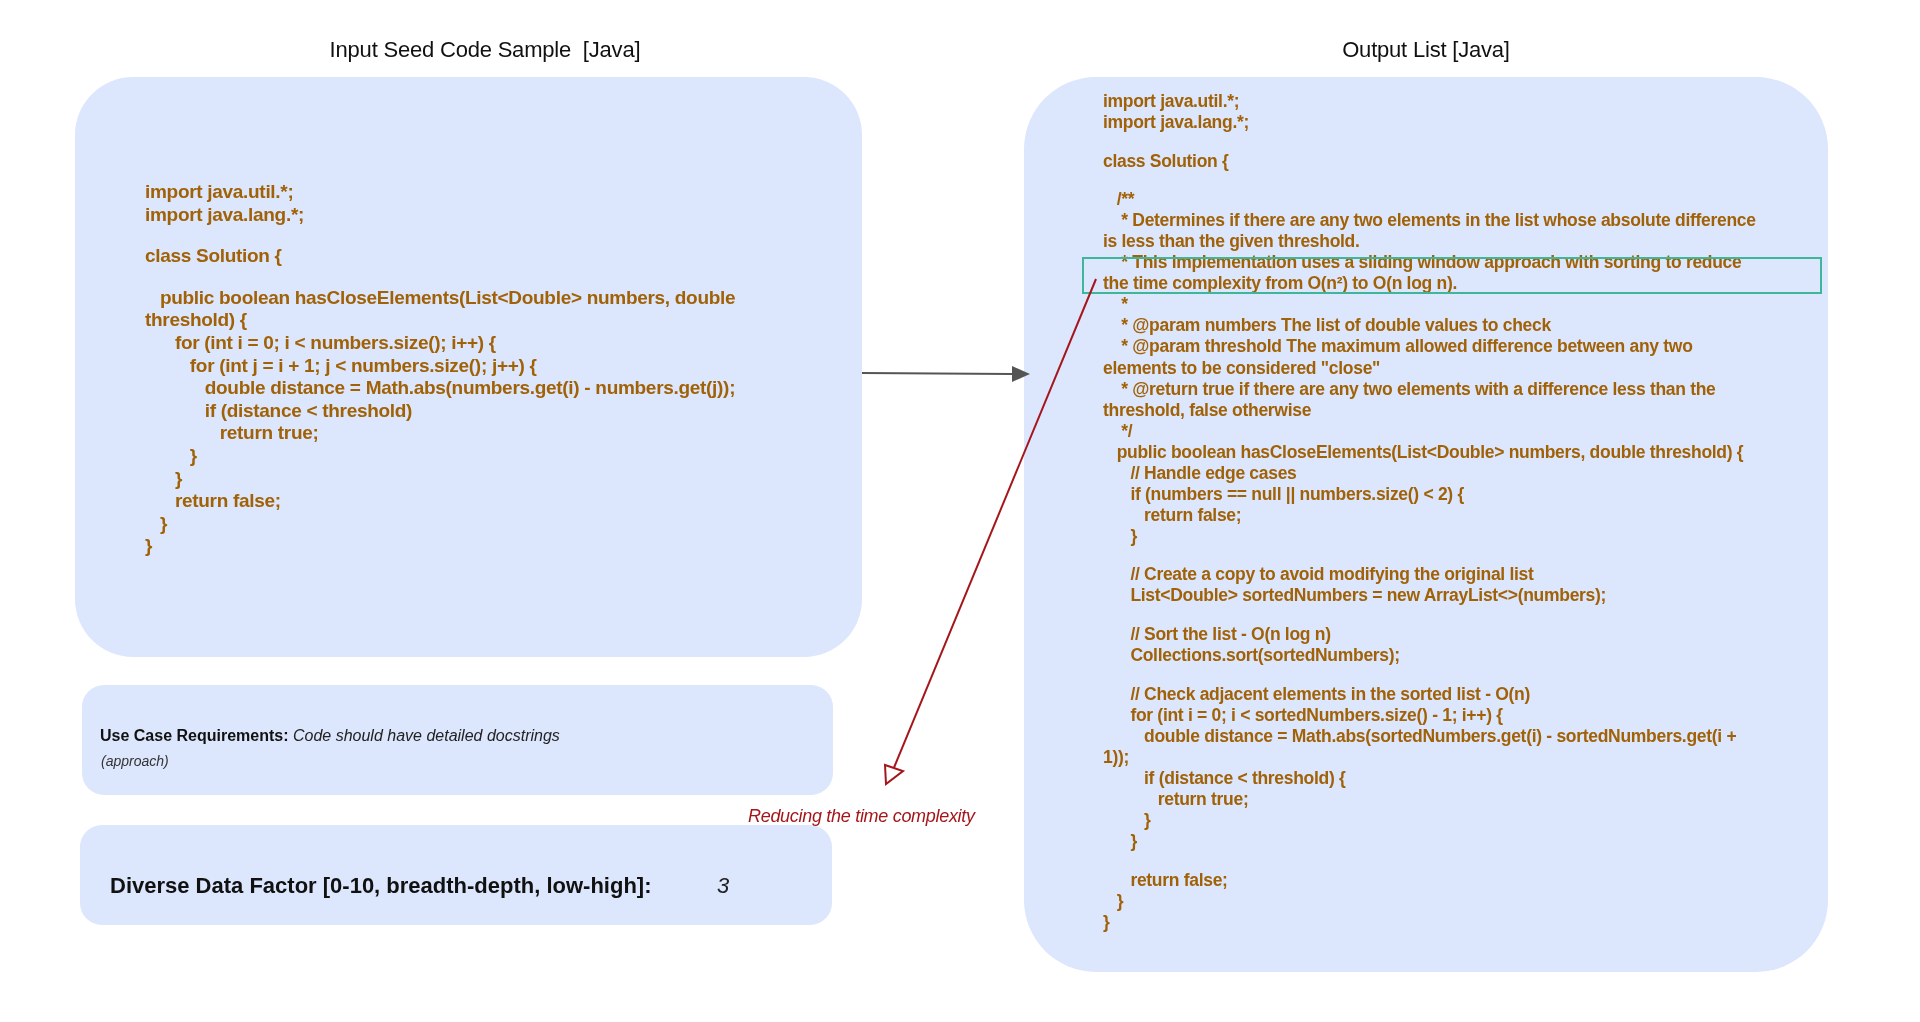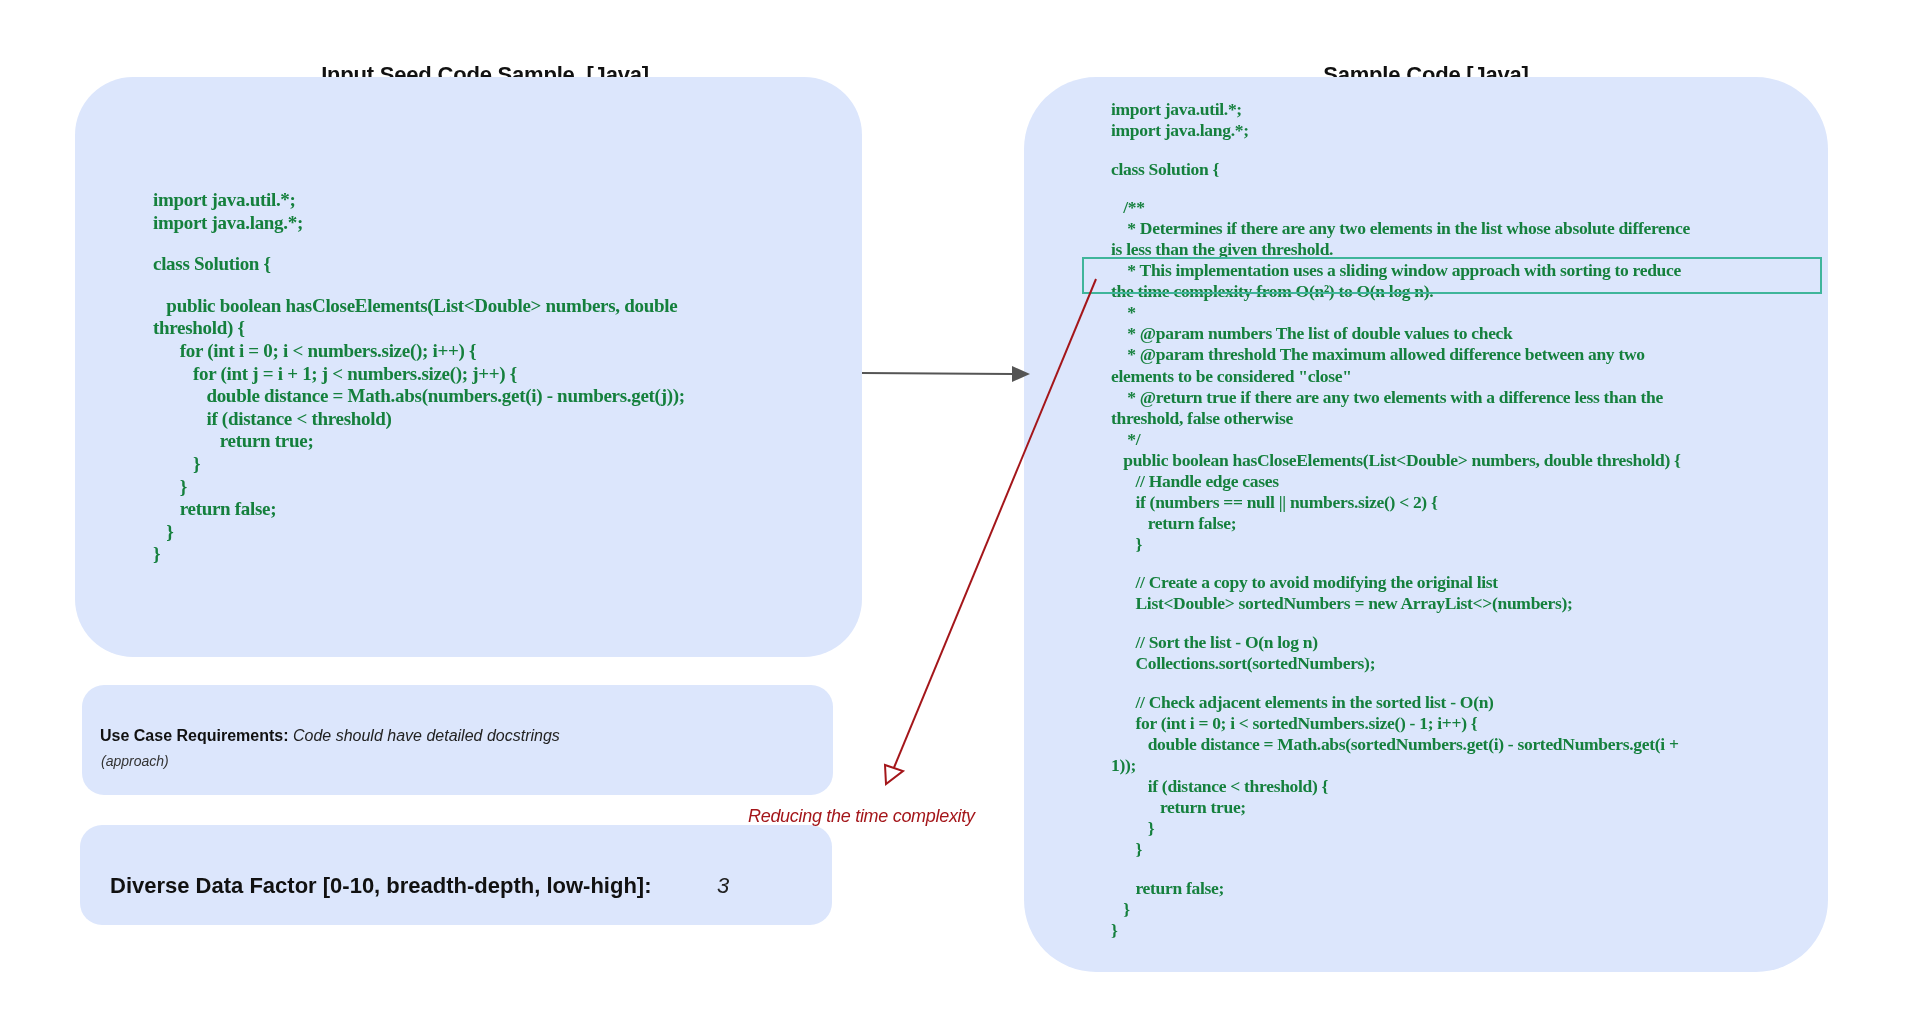--- a/index.html
+++ b/index.html
@@ -2,35 +2,35 @@
 <html><head>
 <meta charset="utf-8">
 <style>
   html, body { margin: 0; padding: 0; }
   body {
     width: 1920px; height: 1022px; position: relative; overflow: hidden;
     background: #ffffff; color: #111111;
     font-family: "Liberation Sans", sans-serif;
   }
   .title {
-    position: absolute; top: 62px; font-size: 22px; font-weight: 700;
+    position: absolute; top: 37px; font-size: 22px; font-weight: 400;
     letter-spacing: -0.2px; white-space: pre;
   }
   #title-left { left: 0; width: 970px; text-align: center; }
   #title-right { left: 1024px; width: 804px; text-align: center; }
 
   .panel { position: absolute; background: #dce6fc; }
   #panel-input { left: 75px; top: 77px; width: 787px; height: 580px; border-radius: 58px; }
   #panel-output { left: 1024px; top: 77px; width: 804px; height: 895px; border-radius: 72px; }
   #panel-usecase { left: 82px; top: 685px; width: 751px; height: 110px; border-radius: 22px; }
   #panel-diverse { left: 80px; top: 825px; width: 752px; height: 100px; border-radius: 22px; }
 
   .code {
-    position: absolute; margin: 8px; font-family: Liberation Serif, serif;
-    font-weight: 600; color: #15803d; white-space: pre-wrap; letter-spacing: -0.3px;
+    position: absolute; margin: 0; font-family: Liberation Sans, sans-serif;
+    font-weight: 600; color: #a16207; white-space: pre-wrap; letter-spacing: -0.3px;
   }
   #code-input { left: 145px; top: 181px; width: 700px; font-size: 19px; line-height: 22.6px; }
   #code-output { left: 1103px; top: 91px; width: 740px; font-size: 17.5px; line-height: 21.05px; }
   .code .ln { display: block; min-height: 1em; }
 
   .req-line { position: absolute; left: 100px; top: 727px; font-size: 16px; white-space: nowrap; }
   .req-label { font-weight: 600; }
   .req-value { font-style: italic; color: #222; }
   .req-optional { position: absolute; left: 101px; top: 753px; font-size: 14px; font-style: italic; color: #333; }
 
@@ -45,21 +45,21 @@
   .annotation {
     position: absolute; left: 748px; top: 806px; font-size: 18px; font-weight: 400;
     font-style: italic; color: #a4161a; white-space: nowrap; letter-spacing: -0.3px;
   }
   svg.overlay { position: absolute; left: 0; top: 0; width: 1920px; height: 1022px; pointer-events: none; }
 </style>
 </head>
 <body>
 
 <div class="title" id="title-left">Input Seed Code Sample  [Java]</div>
-<div class="title" id="title-right">Sample Code [Java]</div>
+<div class="title" id="title-right">Output List [Java]</div>
 
 <div class="panel" id="panel-input"></div>
 <pre class="code" id="code-input"><span class="ln">import java.util.*;</span><span class="ln">import java.lang.*;</span><span class="ln"></span><span class="ln">class Solution {</span><span class="ln"></span><span class="ln">   public boolean hasCloseElements(List&lt;Double&gt; numbers, double</span><span class="ln">threshold) {</span><span class="ln">      for (int i = 0; i &lt; numbers.size(); i++) {</span><span class="ln">         for (int j = i + 1; j &lt; numbers.size(); j++) {</span><span class="ln">            double distance = Math.abs(numbers.get(i) - numbers.get(j));</span><span class="ln">            if (distance &lt; threshold)</span><span class="ln">               return true;</span><span class="ln">         }</span><span class="ln">      }</span><span class="ln">      return false;</span><span class="ln">   }</span><span class="ln">}</span></pre>
 
 <div class="panel" id="panel-usecase"></div>
 <div class="req-line">
   <span class="req-label">Use Case Requirements:</span>
   <span class="req-value">Code should have detailed docstrings</span>
 </div>
 <div class="req-optional">(approach)</div>

